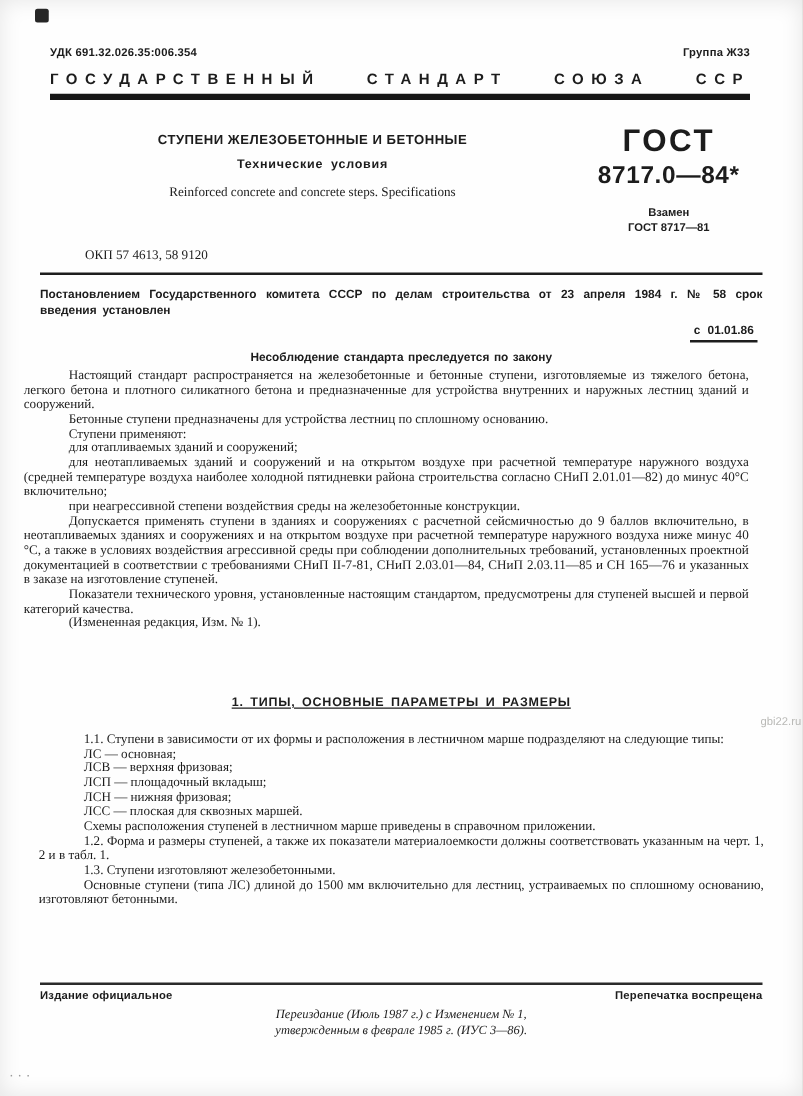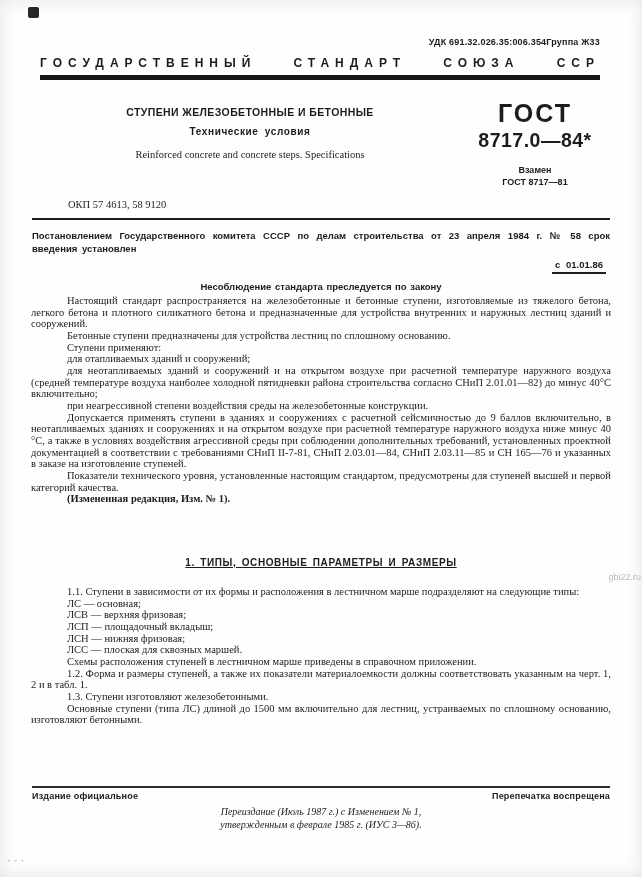--- a/index.html
+++ b/index.html
@@ -9,21 +9,21 @@
     margin:0 auto;
     background:#fefefe;
     color:#1c1c1c;
     overflow:hidden;
     box-shadow:inset 0 0 18px rgba(0,0,0,0.10);
     font-family:"Liberation Serif", serif;
   }
   
   .artifact-blob{position:absolute;left:28px;top:7px;width:11px;height:11px;background:#262626;border-radius:2px;}
   .artifact-dots{position:absolute;left:8px;top:856px;width:26px;height:4px;color:#9a9a9a;font:700 8px "Liberation Sans",sans-serif;letter-spacing:4px;}
-  .udk-row{position:absolute;left:40px;right:42px;top:37px;display:flex;justify-content:flex-end;
+  .udk-row{position:absolute;left:40px;right:42px;top:37px;display:flex;justify-content:space-between;
            font:700 9px "Liberation Sans",sans-serif;letter-spacing:.2px;}
   .gost-line{position:absolute;left:40px;right:42px;top:56px;display:flex;justify-content:space-between;
              font:700 12px "Liberation Sans",sans-serif;gap:36px;}
   .gost-line span{letter-spacing:6px;white-space:nowrap;}
   .thick-rule{position:absolute;left:40px;right:42px;top:75px;height:5px;background:#161616;}
   
   .title-left{position:absolute;left:40px;top:106px;width:420px;text-align:center;}
   .doc-title{font:700 10.5px "Liberation Sans",sans-serif;letter-spacing:.4px;}
   .doc-subtitle{margin-top:8px;font:700 10px "Liberation Sans",sans-serif;letter-spacing:.6px;word-spacing:3px;}
   .doc-subtitle-en{margin-top:12px;font:10.5px "Liberation Serif",serif;}
@@ -36,24 +36,24 @@
   .vzamen-num{font-weight:700;font-size:9px;margin-top:2px;}
   
   .divider{position:absolute;left:32px;right:32px;top:218px;height:2px;background:#1d1d1d;}
   .decree{position:absolute;left:32px;right:32px;top:229px;
           font:700 9.5px/13px "Liberation Sans",sans-serif;text-align:justify;word-spacing:2px;}
   .effective{position:absolute;right:36px;top:259px;font:700 9.5px "Liberation Sans",sans-serif;
              border-bottom:2px solid #1d1d1d;padding:0 3px 2px 3px;word-spacing:3px;}
   .law-notice{position:absolute;left:0;right:0;top:281px;text-align:center;
               font:700 9.5px "Liberation Sans",sans-serif;word-spacing:1px;}
   
-  .intro-block{position:absolute;left:31px;width:580px;top:295px;}
+  .intro-block{position:absolute;left:19px;width:580px;top:295px;}
   .body-p{margin:0;font:10.5px/11.65px "Liberation Serif",serif;text-align:justify;text-indent:36px;}
   .body-p.nojust{text-align:left;}
-  .body-p.boldnote{font-weight:700;}
+  .body-p.boldnote{font-weight:400;}
   .section-heading{position:absolute;left:0;right:0;top:557px;text-align:center;
                    font:700 10px "Liberation Sans",sans-serif;letter-spacing:.6px;word-spacing:2px;text-decoration:underline;}
   .section-block{position:absolute;left:31px;width:580px;top:586px;}
   .watermark{position:absolute;right:1px;top:572px;font:9px "Liberation Sans",sans-serif;color:#b9b9b6;}
   
   .footer-rule{position:absolute;left:32px;right:32px;top:786px;height:1.5px;background:#2a2a2a;}
   .footer-row{position:absolute;left:32px;right:32px;top:791px;display:flex;justify-content:space-between;
               font:700 9px "Liberation Sans",sans-serif;letter-spacing:.2px;}
   .reissue{position:absolute;left:0;right:0;top:806px;text-align:center;
            font:italic 10px/12.5px "Liberation Serif",serif;}

